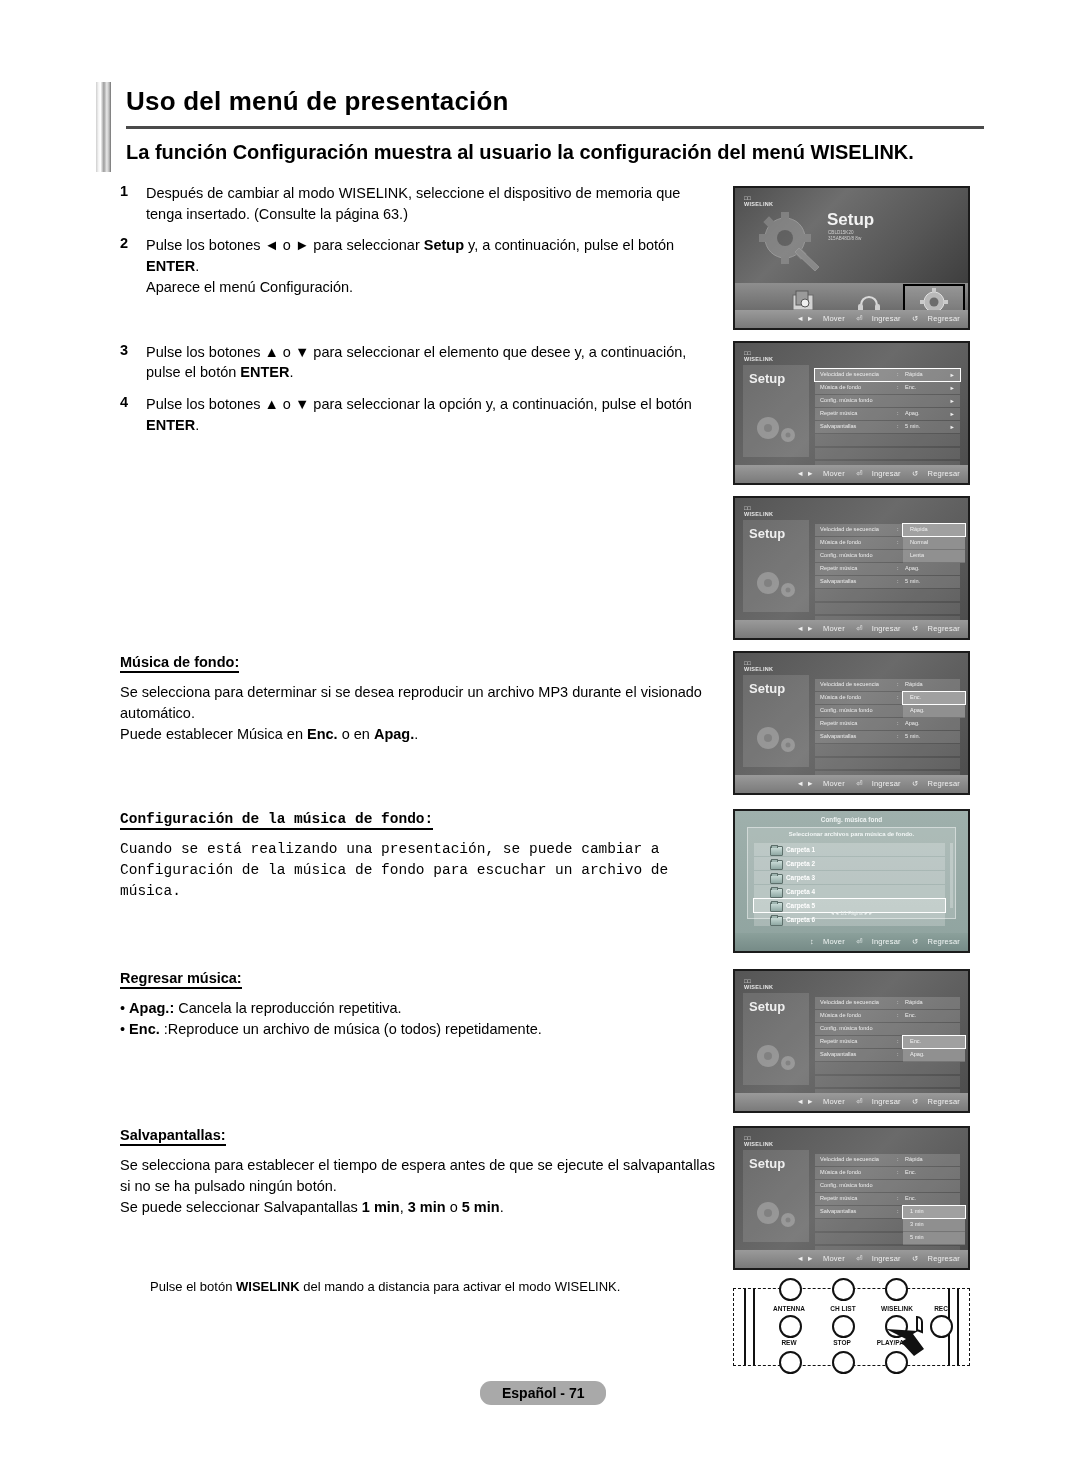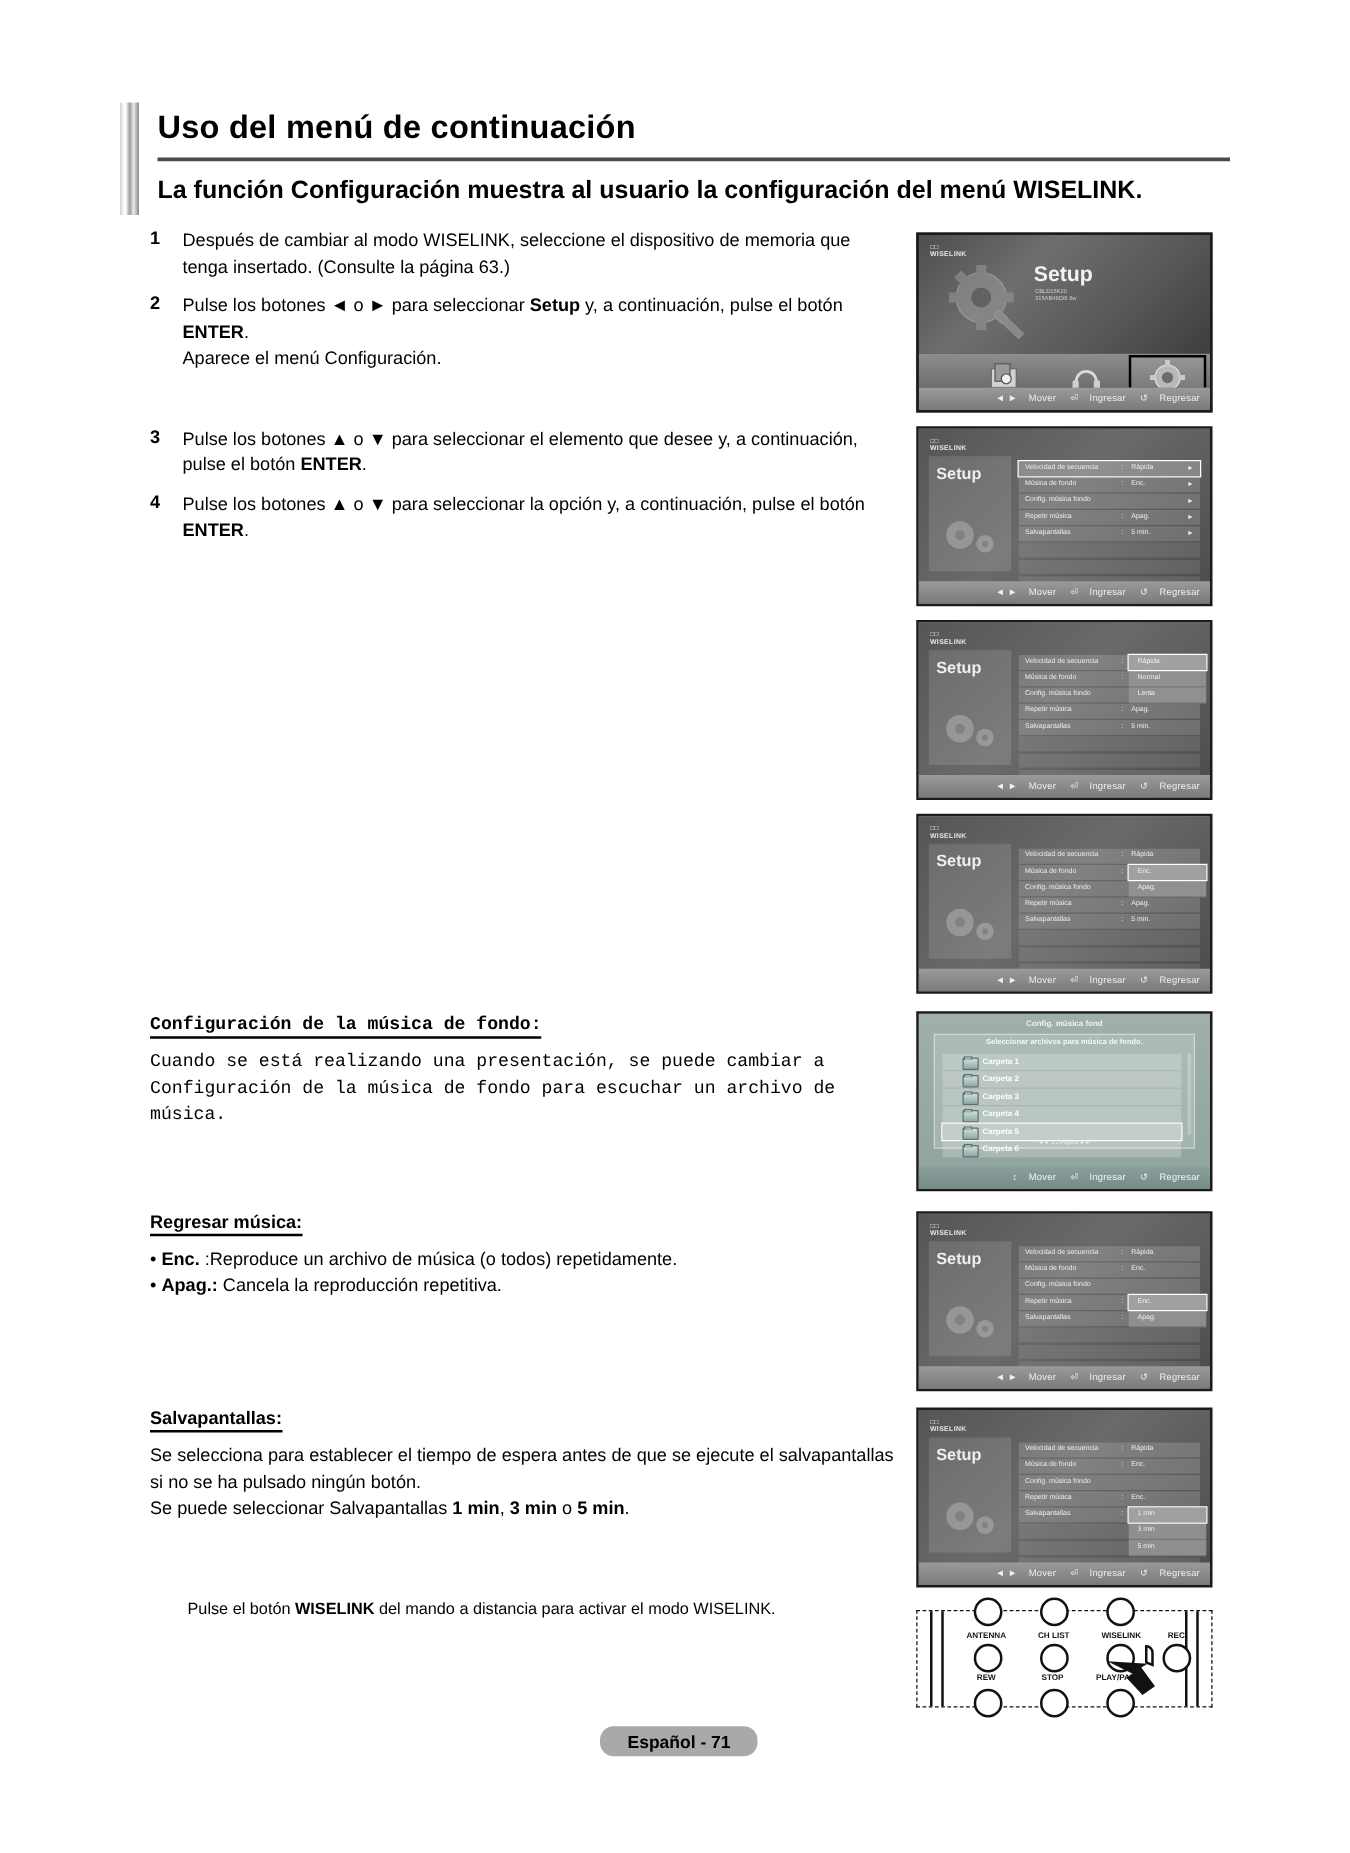--- a/index.html
+++ b/index.html
@@ -197,21 +197,21 @@
   .btn-lbl{position:absolute;font-size:6.5px;font-weight:bold;color:#111;text-align:center;white-space:nowrap;}
   .hand{position:absolute;left:150px;top:26px;width:46px;height:42px;}
 </style>
 </head>
 <body>
 
 <div class="page">
 
   <div class="head-wrap">
     <div class="metal-bar"></div>
-    <div class="page-title">Uso del menú de continuación</div>
+    <div class="page-title">Uso del menú de presentación</div>
     <div class="title-rule"></div>
     <div class="subhead">La función Configuración muestra al usuario la configuración del menú WISELINK.</div>
   </div>
 
   <div class="steps">
 
     <div class="step">
       <div class="step-num">1</div>
       <div>
         <div class="step-body">Después de cambiar al modo WISELINK, seleccione el dispositivo de memoria que tenga insertado. (Consulte la página 63.)</div>
@@ -235,30 +235,35 @@
 
     <div class="step">
       <div class="step-num">4</div>
       <div>
         <div class="step-body"><span>Pulse los botones ▲ o ▼ para seleccionar la opción y, a continuación, pulse el botón </span><b>ENTER</b><span>.</span></div>
       </div>
     </div>
   </div>
 
 
+  <div class="section" style="top:653px;">
+    <div class="sec-title">Música de fondo:</div>
+    <div class="sec-line">Se selecciona para determinar si se desea reproducir un archivo MP3 durante el visionado automático.</div>
+    <div class="sec-line"><span>Puede establecer Música en </span><b>Enc.</b><span> o en </span><b>Apag.</b><span>.</span></div>
+  </div>
 
   <div class="section" style="top:810px;font-family:Liberation Mono, monospace;">
     <div class="sec-title">Configuración de la música de fondo:</div>
     <div class="sec-line">Cuando se está realizando una presentación, se puede cambiar a Configuración de la música de fondo para escuchar un archivo de música.</div>
   </div>
 
   <div class="section" style="top:969px;">
     <div class="sec-title">Regresar música:</div>
+    <div class="sec-line">• <b>Apag.:</b><span> Cancela la reproducción repetitiva.</span></div>
     <div class="sec-line">• <b>Enc.</b><span> :Reproduce un archivo de música (o todos) repetidamente.</span></div>
-    <div class="sec-line">• <b>Apag.:</b><span> Cancela la reproducción repetitiva.</span></div>
   </div>
 
   <div class="section" style="top:1126px;">
     <div class="sec-title">Salvapantallas:</div>
     <div class="sec-line">Se selecciona para establecer el tiempo de espera antes de que se ejecute el salvapantallas si no se ha pulsado ningún botón.</div>
     <div class="sec-line"><span>Se puede seleccionar Salvapantallas </span><b>1 min</b><span>, </span><b>3 min</b><span> o </span><b>5 min</b><span>.</span></div>
   </div>
 
   <div class="note">
     Pulse el botón <b>WISELINK</b> del mando a distancia para activar el modo WISELINK.

